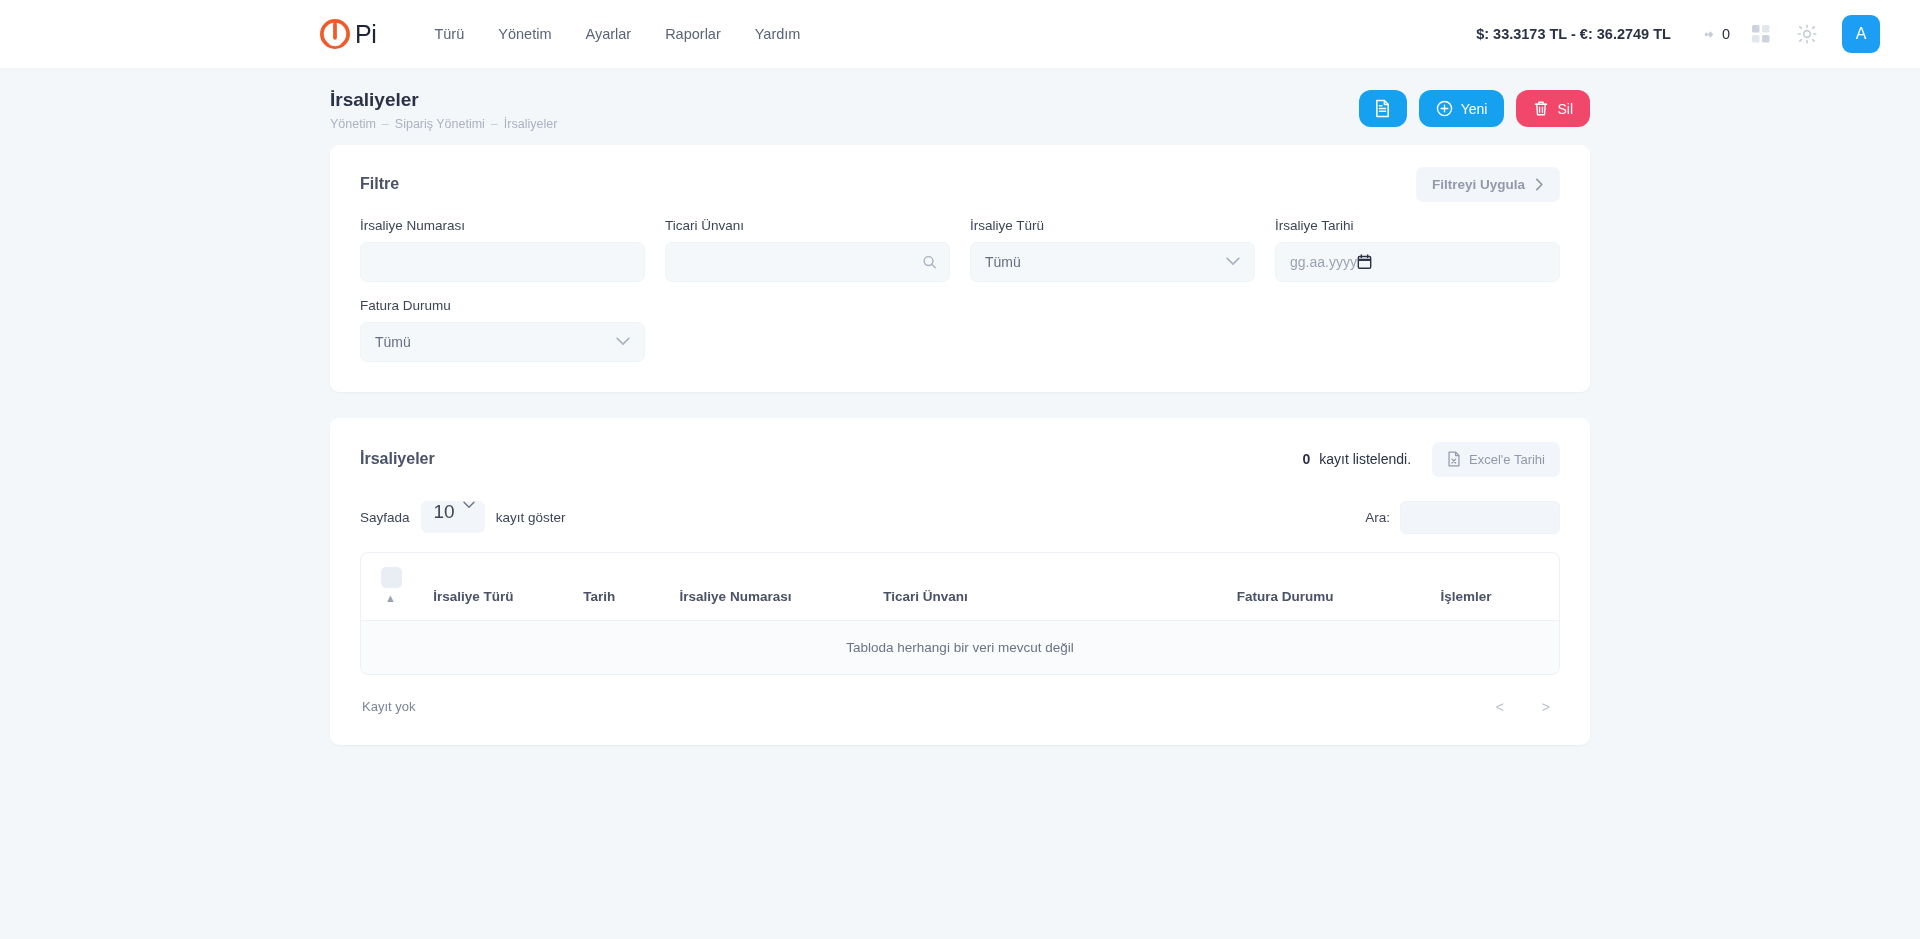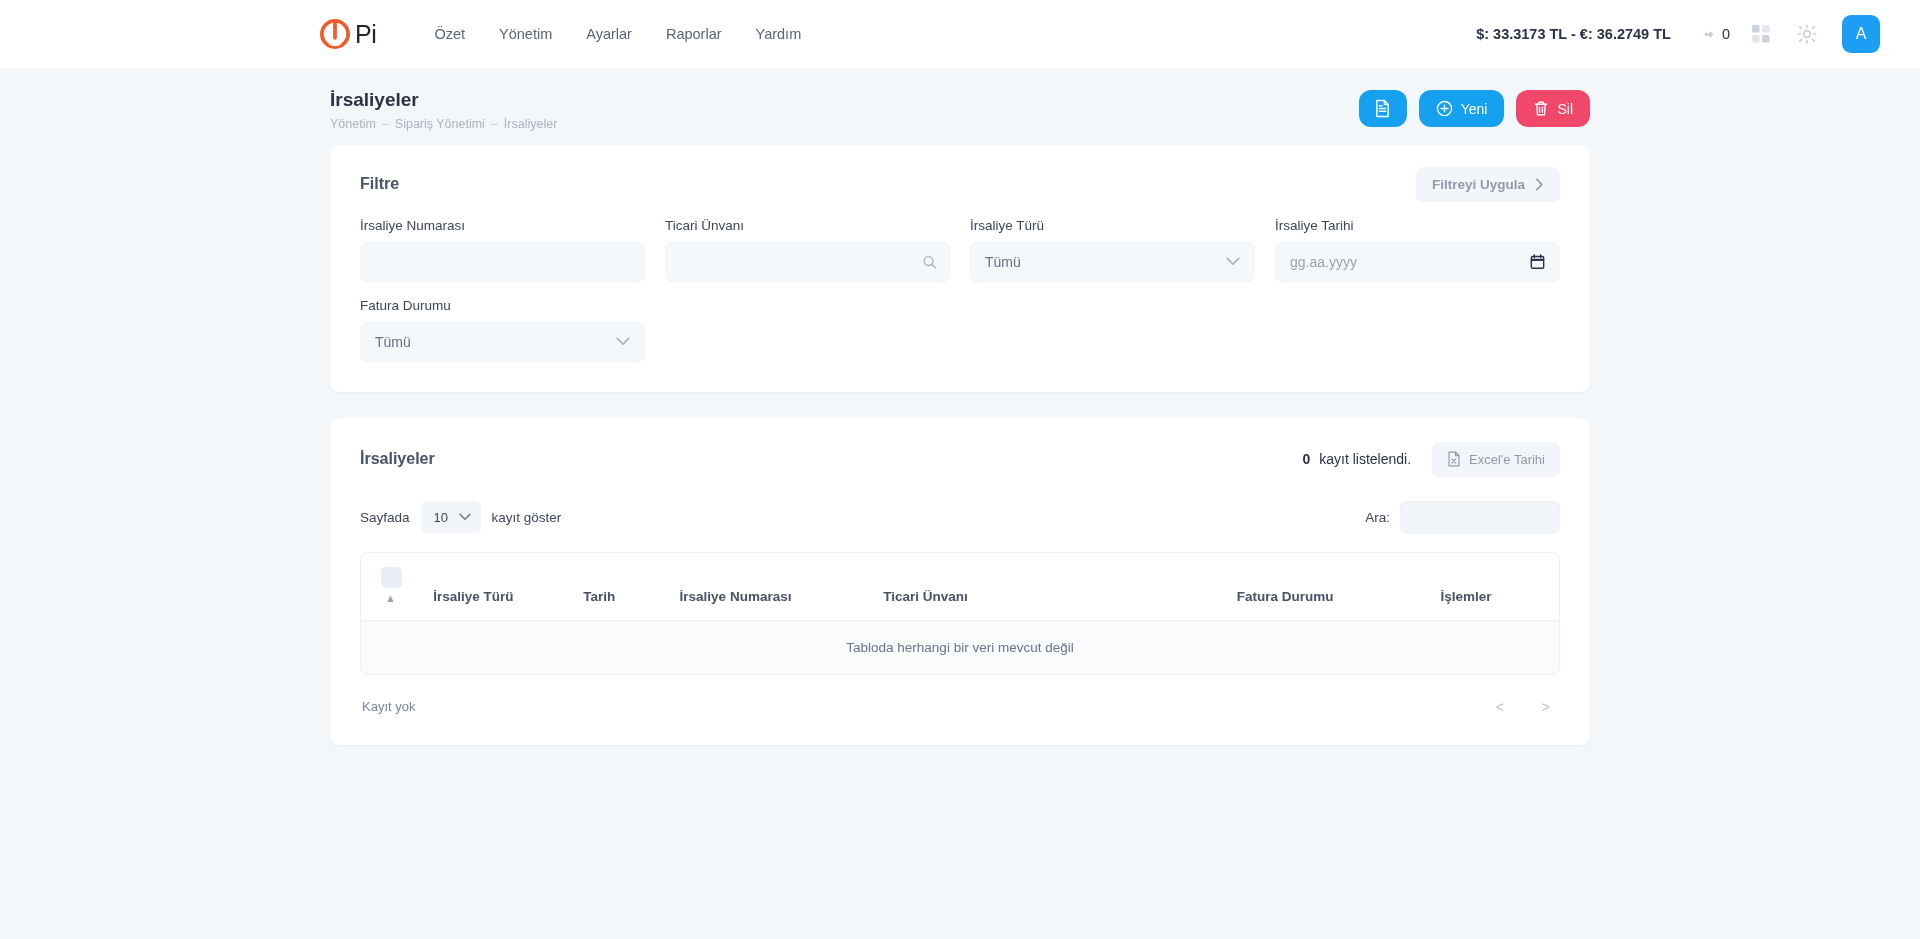--- a/index.html
+++ b/index.html
@@ -247,21 +247,20 @@
   .ctrl-icon-right {
     position: absolute;
     right: 13px;
     top: 50%;
     transform: translateY(-50%);
     display: flex;
     align-items: center;
     pointer-events: none;
   }
   .date-ctrl {
-    justify-content: space-between;
     cursor: text;
   }
   .date-ph { color: #9aa3b5; }
 
   
   .table-card { padding: 24px 30px 26px 30px; }
   .table-head-row {
     display: flex;
     align-items: center;
     margin-bottom: 24px;
@@ -309,24 +308,23 @@
     color: #3d4558;
   }
   .mini-select {
     background: #f2f5f9;
     border: none;
     border-radius: 6px;
     height: 32px;
     min-width: 60px;
     padding: 0 10px 0 13px;
     display: inline-flex;
-    align-items: center;
     justify-content: space-between;
     gap: 8px;
-    font-size: 13px;
+    font-size: 19px;
     color: #3d4558;
     cursor: pointer;
     font-family: "Liberation Sans", sans-serif;
   }
   .search-box {
     margin-left: auto;
     display: flex;
     align-items: center;
     gap: 10px;
     font-size: 13.5px;
@@ -436,21 +434,21 @@
     <div class="brand">
       <svg class="brand-mark" viewBox="0 0 32 32">
         <circle cx="16" cy="16" r="14" fill="none" stroke="#f15a2b" stroke-width="4"></circle>
         <path d="M16 5 L16 20" stroke="#f15a2b" stroke-width="4" stroke-linecap="round"></path>
         <path d="M9 27 A14 14 0 0 0 23 27 Z" fill="#ffffff"></path>
       </svg>
       <span class="brand-text">Pi</span>
     </div>
 
     <nav class="nav-links">
-      <a class="nav-link">Özet</a>
+      <a class="nav-link">Türü</a>
       <a class="nav-link">Yönetim</a>
       <a class="nav-link">Ayarlar</a>
       <a class="nav-link">Raporlar</a>
       <a class="nav-link">Yardım</a>
     </nav>
 
     <div class="nav-right">
       <span class="rates">$: 33.3173 TL - €: 36.2749 TL</span>
 
       <div class="bell-wrap">

